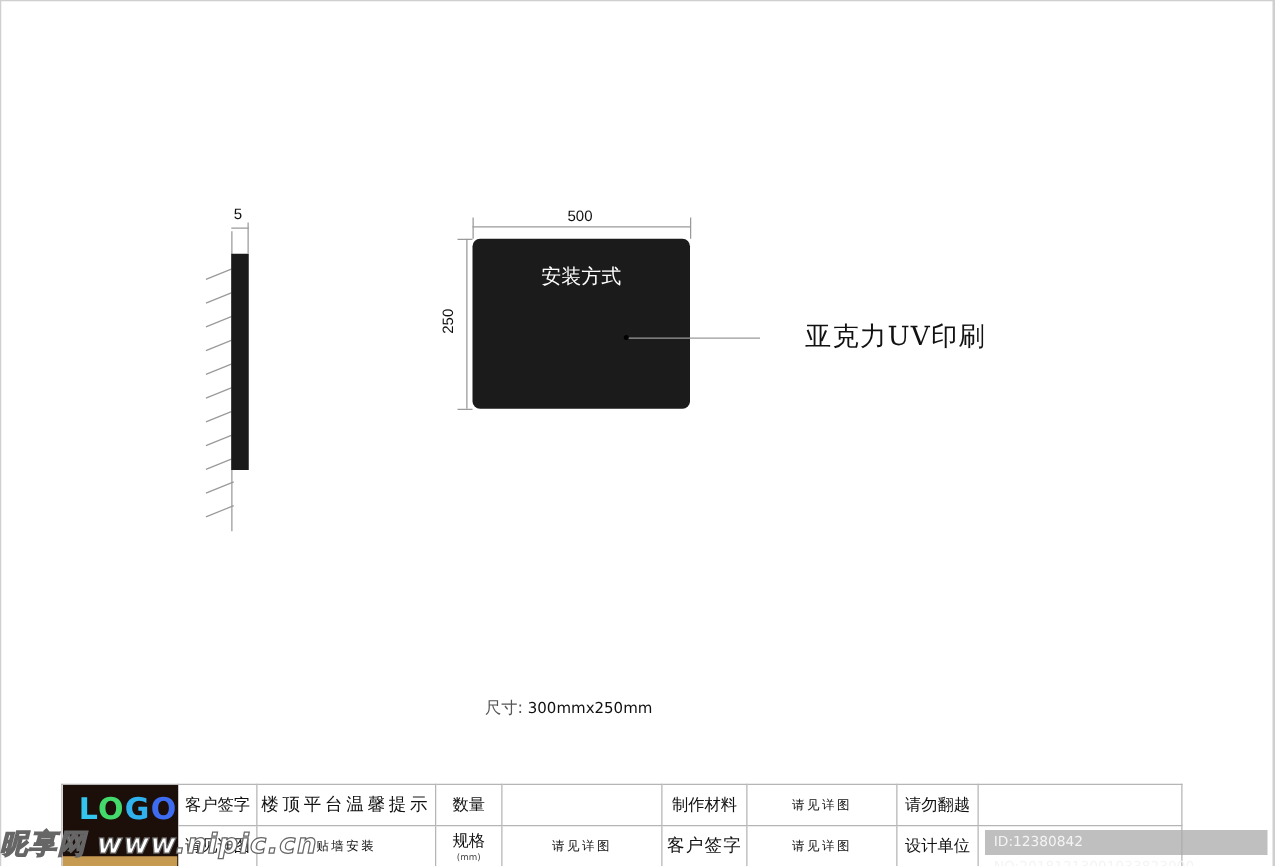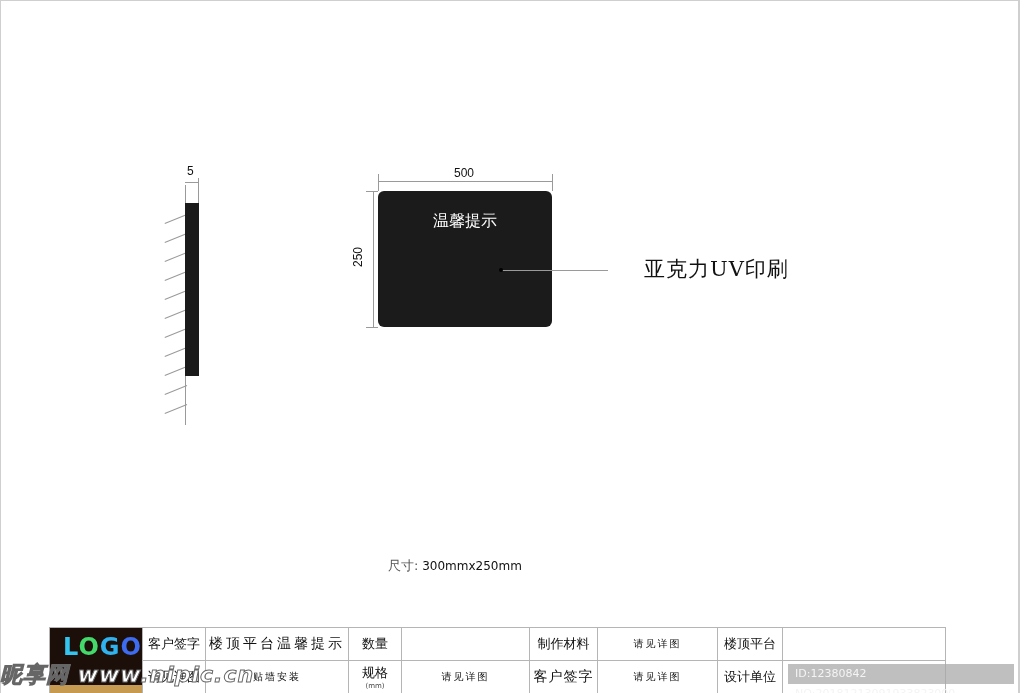--- a/index.html
+++ b/index.html
@@ -62,21 +62,21 @@
   <div class="dim-line" style="left:378px;top:174px;width:1px;height:17px;"></div>
   <div class="dim-line" style="left:552px;top:174px;width:1px;height:17px;"></div>
   <div class="dim-text" style="left:454px;top:166px;">500</div>
 
   <div class="dim-line" style="left:373px;top:191px;width:1px;height:136px;"></div>
   <div class="dim-line" style="left:366px;top:191px;width:12px;height:1px;"></div>
   <div class="dim-line" style="left:366px;top:327px;width:12px;height:1px;"></div>
   <div class="dim-text" style="left:348px;top:250px;transform:rotate(-90deg);transform-origin:center;">250</div>
 
   <div class="abs sign">
-    <div class="t1">温馨提示</div>
+    <div class="t1">安装方式</div>
   </div>
 </div>
 
 <div class="abs leader"></div>
 <div class="abs leader-dot"></div>
 <div class="abs material">亚克力UV印刷</div>
 
 <div class="abs size-note">
   <span class="lbl">尺寸:</span>
   <span>300mmx250mm</span>
@@ -90,21 +90,21 @@
         <span>L</span><span>O</span><span>G</span><span>O</span>
       </div>
       <div class="logo-strip"></div>
     </td>
     <td style="width:62px;">客户签字</td>
     <td style="width:142px;" class="serif-lg">楼顶平台温馨提示</td>
     <td style="width:52px;">数量</td>
     <td style="width:127px;"></td>
     <td style="width:67px;">制作材料</td>
     <td style="width:119px;" class="small">请见详图</td>
-    <td style="width:64px;">楼顶平台</td>
+    <td style="width:64px;">请勿翻越</td>
     <td style="width:162px;"></td>
   </tr>
   <tr>
     <td>请见详图</td>
     <td class="small">贴墙安装</td>
     <td>
       <span>规格</span>
       <span class="unit">(mm)</span>
     </td>
     <td class="small">请见详图</td>

